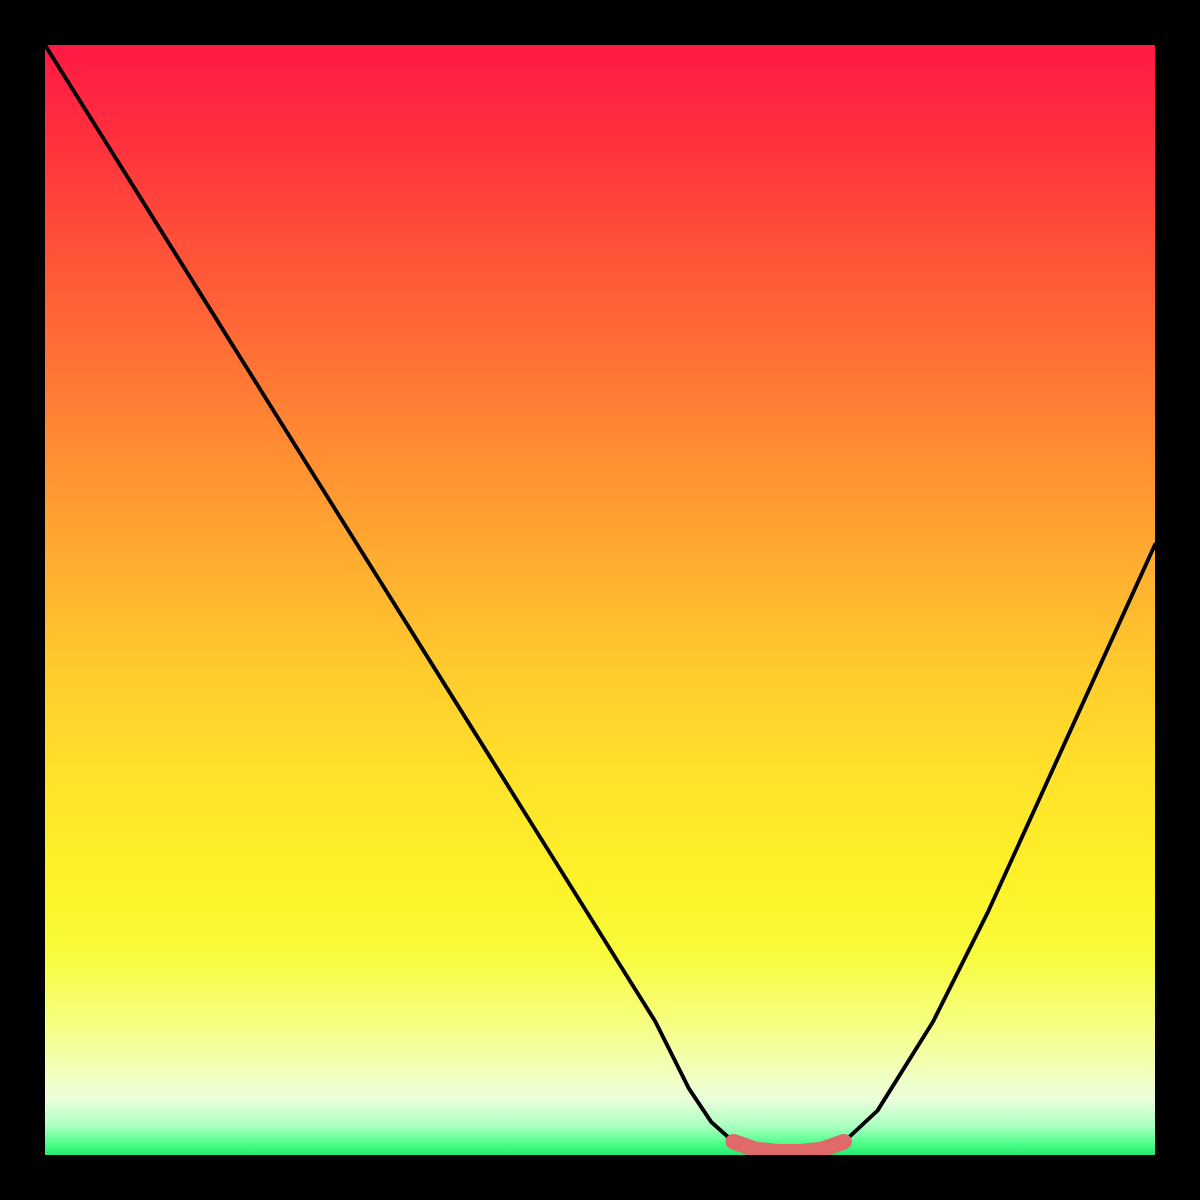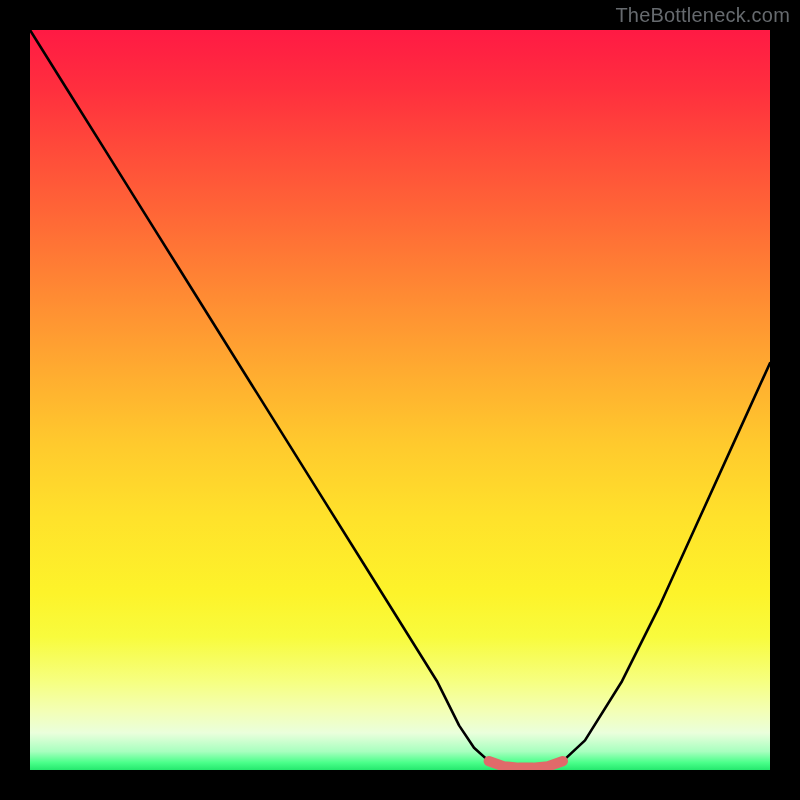--- a/index.html
+++ b/index.html
@@ -61,14 +61,13 @@
 </head>
 <body>
 
 <div class="chart-container">
   <div class="plot-area">
     <svg class="curve-svg" viewBox="0 0 100 100" preserveAspectRatio="none">
       <path fill="none" stroke="#000" stroke-width="0.35" stroke-linecap="round" stroke-linejoin="round" d="M0.00 0.00 L5.00 8.00 L10.00 16.00 L15.00 24.00 L20.00 32.00 L25.00 40.00 L30.00 48.00 L35.00 56.00 L40.00 64.00 L45.00 72.00 L50.00 80.00 L55.00 88.00 L58.00 94.00 L60.00 97.00 L62.00 98.80 L64.00 99.50 L66.00 99.70 L68.00 99.70 L70.00 99.50 L72.00 98.80 L75.00 96.00 L80.00 88.00 L85.00 78.00 L90.00 67.00 L95.00 56.00 L100.00 45.00" id="main-curve"></path>
       <path fill="none" stroke="#e06a6a" stroke-width="1.4" stroke-linecap="round" stroke-linejoin="round" d="M62.00 98.80 L64.00 99.50 L66.00 99.70 L68.00 99.70 L70.00 99.50 L72.00 98.80" id="zone-curve"></path>
     </svg>
   </div>
-  <div class="watermark">TheBottleneck.com</div>
 </div>
 
 </body></html>

